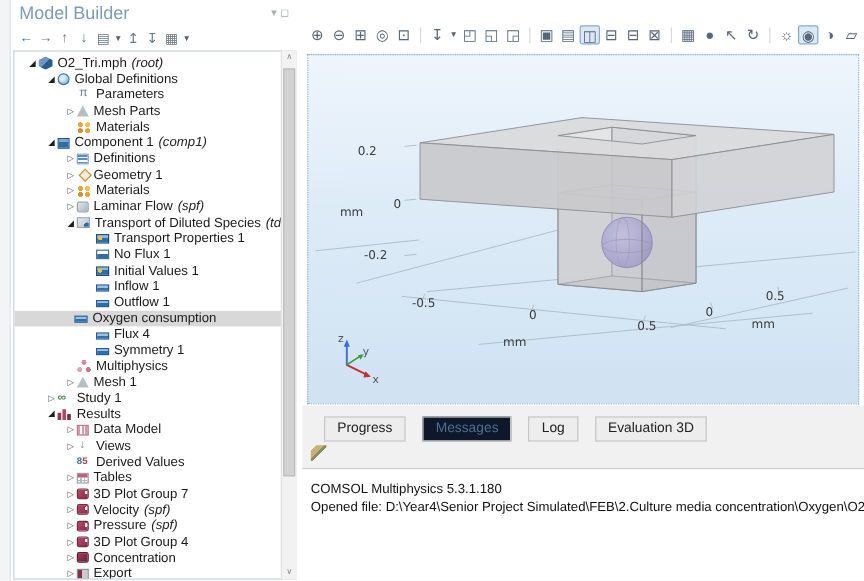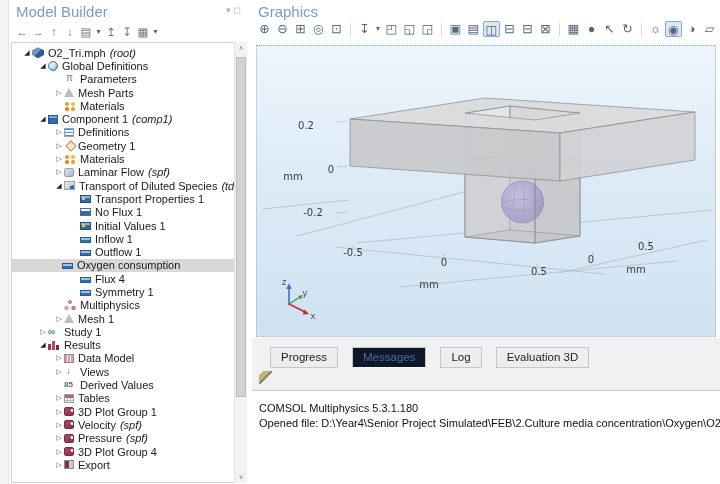--- a/index.html
+++ b/index.html
@@ -270,54 +270,58 @@
         <span class="tl">Derived Values</span>
       </div>
       <div class="trow" style="padding-left: 42px;">
         <span class="tw">▷</span>
         <span class="ti i-tab"></span>
         <span class="tl">Tables</span>
       </div>
       <div class="trow" style="padding-left: 42px;">
         <span class="tw">▷</span>
         <span class="ti i-p3d"></span>
-        <span class="tl">3D Plot Group 1</span>
+        <span class="tl">3D Plot Group 7</span>
       </div>
       <div class="trow" style="padding-left: 42px;">
         <span class="tw">▷</span>
         <span class="ti i-p3d"></span>
         <span class="tl">Velocity</span>
         <span class="ts">(spf)</span>
       </div>
       <div class="trow" style="padding-left: 42px;">
         <span class="tw">▷</span>
         <span class="ti i-p3d"></span>
         <span class="tl">Pressure</span>
         <span class="ts">(spf)</span>
       </div>
       <div class="trow" style="padding-left: 42px;">
         <span class="tw">▷</span>
         <span class="ti i-p3d"></span>
         <span class="tl">3D Plot Group 4</span>
+      </div>
+      <div class="trow" style="padding-left: 42px;">
+        <span class="tw">▷</span>
+        <span class="ti i-conc"></span>
+        <span class="tl">Concentration</span>
       </div>
       <div class="trow" style="padding-left: 42px;">
         <span class="tw">▷</span>
         <span class="ti i-exp"></span>
         <span class="tl">Export</span>
       </div>
     </div>
   <div id="tree-scroll">
     <div id="sb-up" class="sb-btn">∧</div>
     <div id="sb-thumb"></div>
     <div id="sb-down" class="sb-btn">∨</div>
   </div>
 </div>
 
 <div id="gfx" class="abs">
-  <div class="panel-title" style="padding-left:6px">Graphics</div>
   <div id="gfx-tools">
       <span class="gt">⊕</span>
       <span class="gt">⊖</span>
       <span class="gt">⊞</span>
       <span class="gt">◎</span>
       <span class="gt">⊡</span>
       <div class="gsep"></div>
       <span class="gt">↧</span>
       <span class="gt small">▾</span>
       <span class="gt">◰</span>

